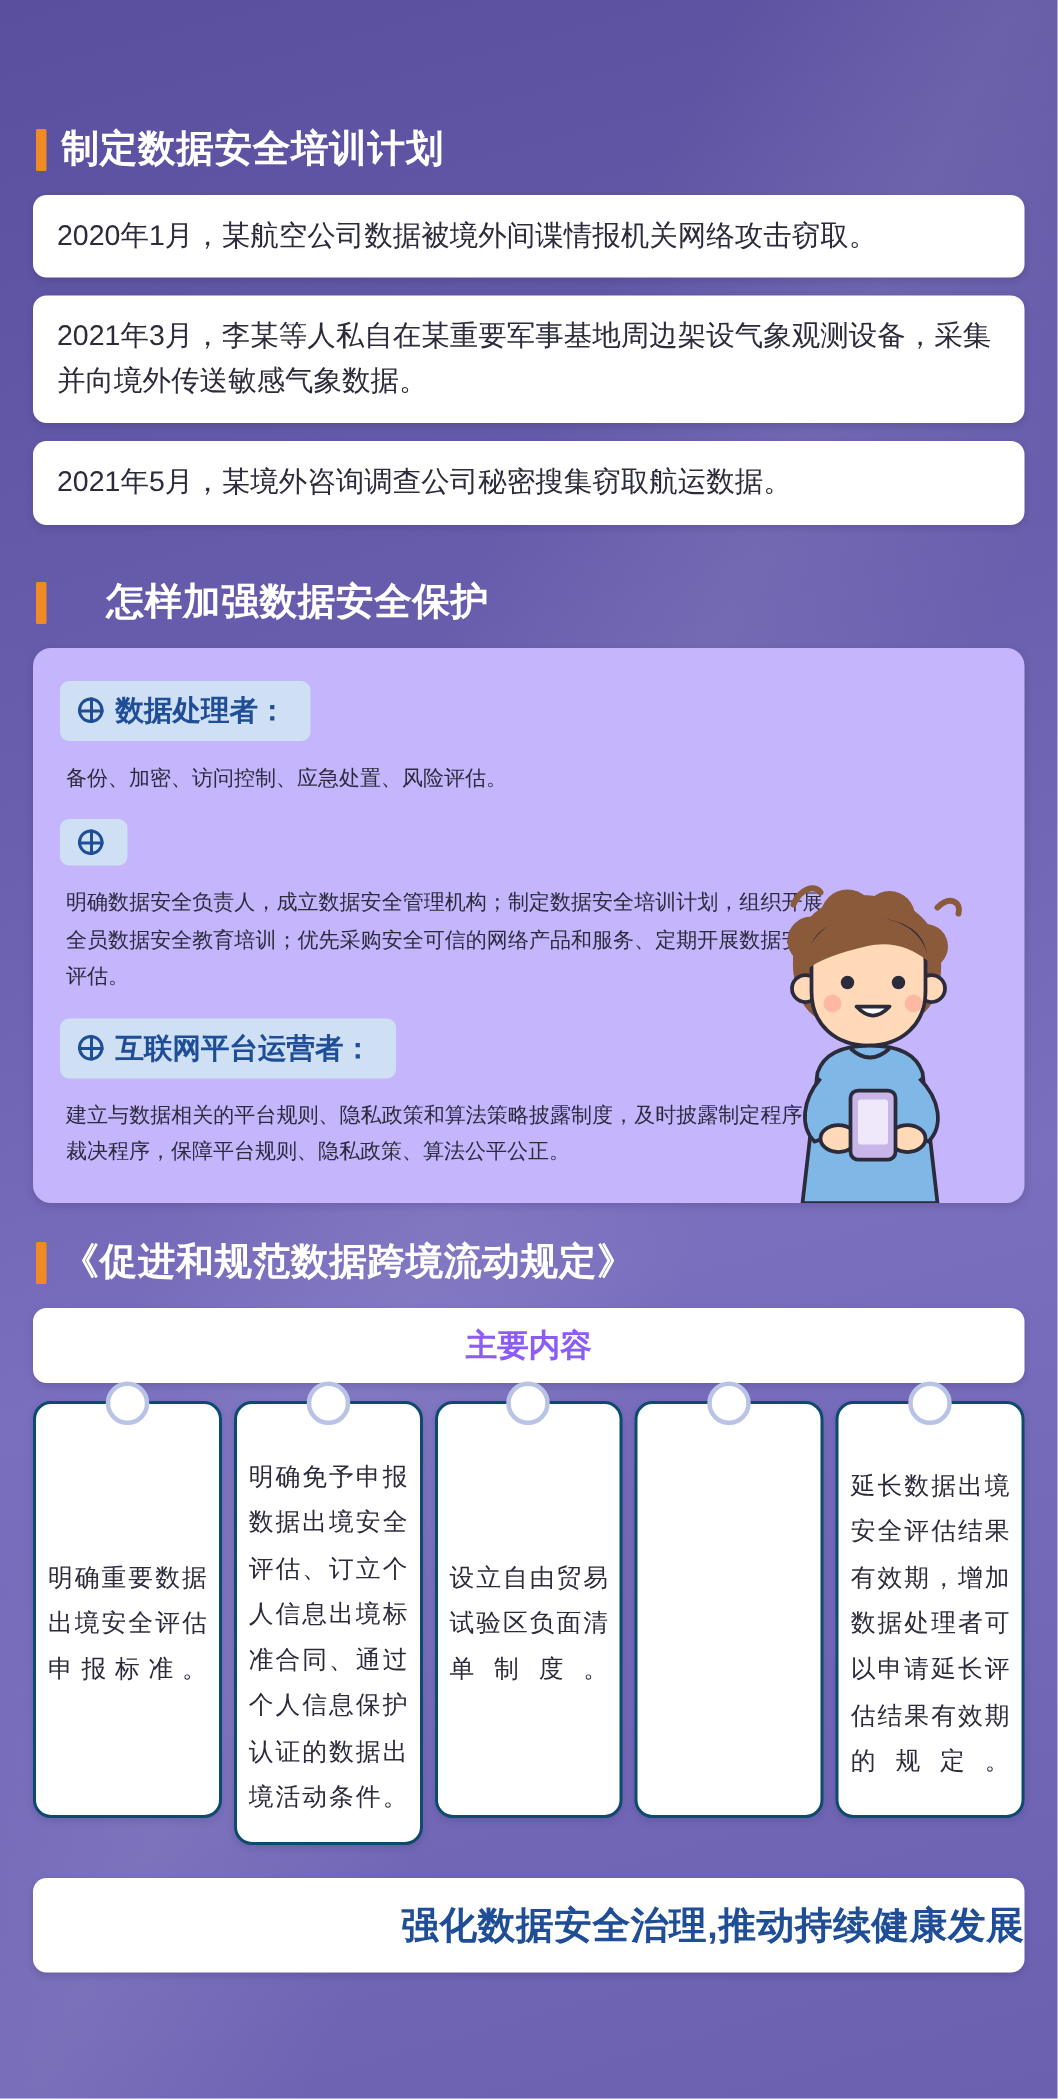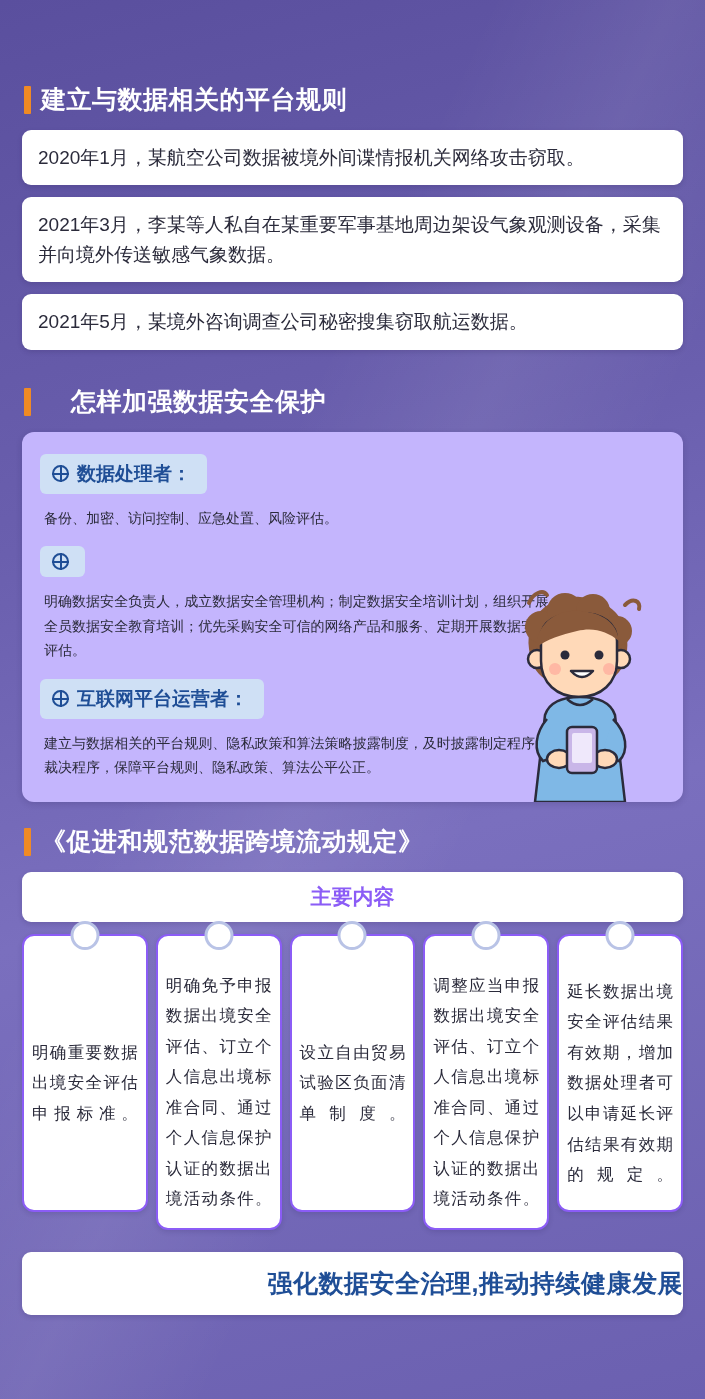--- a/index.html
+++ b/index.html
@@ -131,21 +131,21 @@
     box-shadow: 0 2px 5px rgba(40,30,80,0.18);
   }
   .pill-row {
     display: flex;
     gap: 8px;
     align-items: flex-start;
   }
   .pill {
     flex: 1 1 0;
     background: #ffffff;
-    border: 2px solid #8b5cf6;
+    border: 2px solid #0c4a6e;
     border-radius: 12px;
     min-height: 278px;
     padding: 34px 8px 14px 8px;
     position: relative;
     box-shadow: 0 2px 5px rgba(40,30,80,0.16);
     display: flex;
     align-items: center;
     justify-content: center;
   }
   .pill .dot {
@@ -183,21 +183,21 @@
 </style>
 </head>
 <body>
 
 <div class="bg-band"></div>
 
 <div class="content">
 
   <div class="sec-head">
     <div class="sec-bar"></div>
-    <div class="sec-title">建立与数据相关的平台规则</div>
+    <div class="sec-title">制定数据安全培训计划</div>
   </div>
 
   <div>
     <div class="case-card">2020年1月，某航空公司数据被境外间谍情报机关网络攻击窃取。</div>
     <div class="case-card">2021年3月，李某等人私自在某重要军事基地周边架设气象观测设备，采集并向境外传送敏感气象数据。</div>
     <div class="case-card">2021年5月，某境外咨询调查公司秘密搜集窃取航运数据。</div>
   </div>
 
   <div class="sec-head" style="margin-top:38px;gap:40px;">
     <div class="sec-bar"></div>
@@ -280,21 +280,20 @@
     <div class="pill">
       <span class="dot"></span>
       <div class="txt">明确免予申报数据出境安全评估、订立个人信息出境标准合同、通过个人信息保护认证的数据出境活动条件。</div>
     </div>
     <div class="pill">
       <span class="dot"></span>
       <div class="txt">设立自由贸易试验区负面清单制度。</div>
     </div>
     <div class="pill">
       <span class="dot"></span>
-      <div class="txt">调整应当申报数据出境安全评估、订立个人信息出境标准合同、通过个人信息保护认证的数据出境活动条件。</div>
     </div>
     <div class="pill">
       <span class="dot"></span>
       <div class="txt">延长数据出境安全评估结果有效期，增加数据处理者可以申请延长评估结果有效期的规定。</div>
     </div>
   </div>
 
   <div class="footer">强化数据安全治理,推动持续健康发展</div>
 
 </div>

